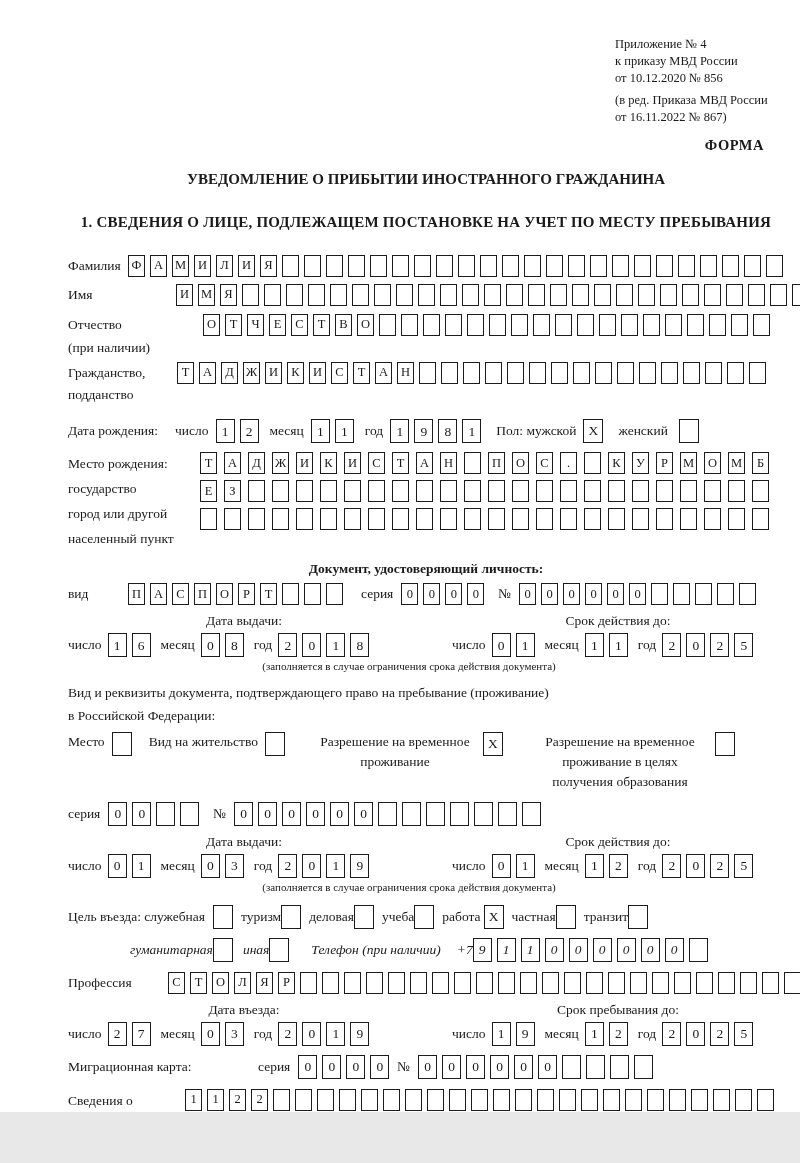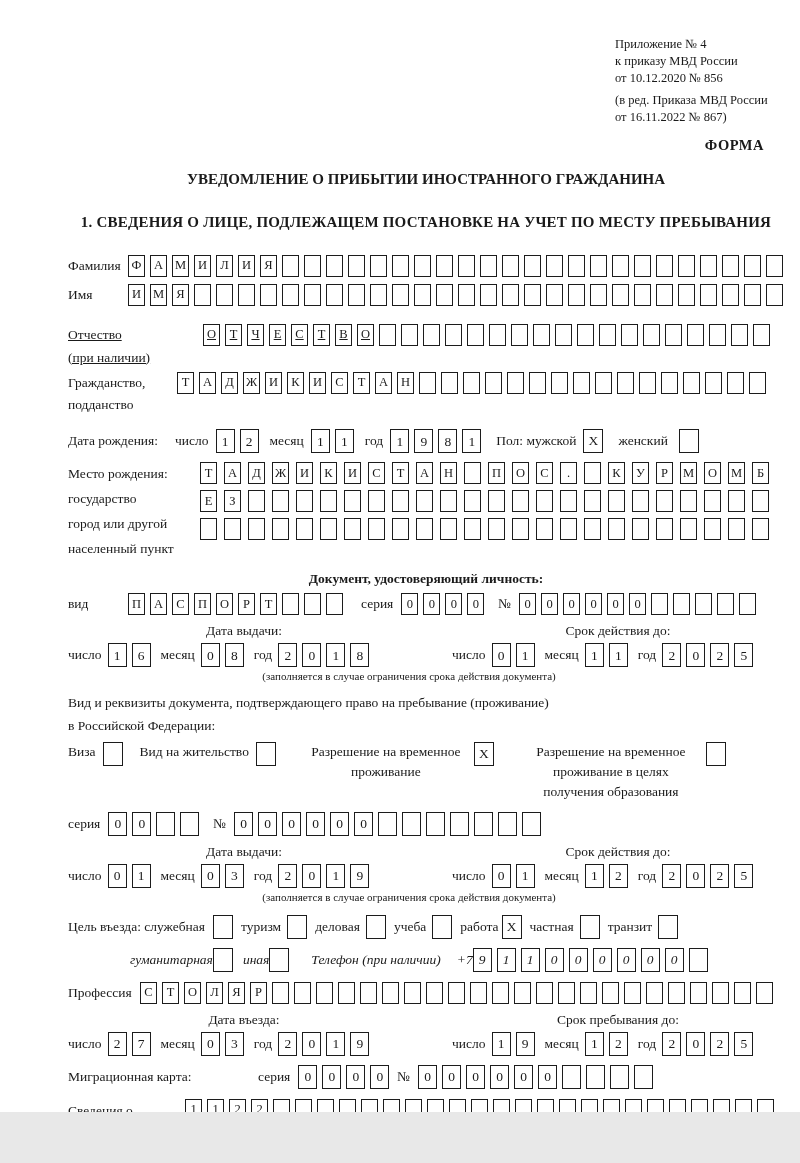--- a/index.html
+++ b/index.html
@@ -41,21 +41,21 @@
   .dates .col-r{flex:1;padding-left:32px;}
   .dates .hd{font-size:13.5px;text-align:center;margin-bottom:4px;}
   .dategrp{display:flex;align-items:center;gap:6px;font-size:13.5px;}
   .dategrp .w{margin-left:4px;}
   .note{font-size:11px;text-align:center;margin-top:3px;padding-right:34px;}
   .intro{font-size:13.5px;line-height:1.65;margin-top:10px;}
   .options{margin-top:5px;display:flex;align-items:flex-start;gap:17px;}
   .opt{display:flex;align-items:flex-start;gap:7px;}
   .opt .olbl{font-size:13.5px;line-height:1.5;}
   .opt .olbl.c{text-align:center;margin-left:12px;}
-  .pair{display:flex;align-items:center;gap:6px;}
+  .pair{display:flex;align-items:center;}
   .purposes{margin-top:12px;gap:8px;font-size:13.5px;}
 </style>
 </head>
 <body>
 
 <div class="page">
 
   <div class="annex">
     <div>Приложение № 4</div>
     <div>к приказу МВД России</div>
@@ -103,21 +103,21 @@
         <span class="cell"></span>
         <span class="cell"></span>
         <span class="cell"></span>
         <span class="cell"></span>
         <span class="cell"></span>
         <span class="cell"></span>
         <span class="cell"></span>
       </div>
   </div>
 
-  <div class="row" style="margin-top:7px;">
+  <div class="row" style="margin-top:7px;gap:48px;">
     <div class="lbl" style="width:60px;">Имя</div>
     <div class="cells">
         <span class="cell">И</span>
         <span class="cell">М</span>
         <span class="cell">Я</span>
         <span class="cell"></span>
         <span class="cell"></span>
         <span class="cell"></span>
         <span class="cell"></span>
         <span class="cell"></span>
@@ -139,21 +139,21 @@
         <span class="cell"></span>
         <span class="cell"></span>
         <span class="cell"></span>
         <span class="cell"></span>
         <span class="cell"></span>
         <span class="cell"></span>
         <span class="cell"></span>
       </div>
   </div>
 
-  <div class="row top" style="margin-top:18px;text-decoration:underline;">
+  <div class="row top" style="margin-top:8px;">
     <div class="lbl two" style="width:135px;">
       <div>Отчество</div>
       <div>(при наличии)</div>
     </div>
     <div class="cells">
         <span class="cell">О</span>
         <span class="cell">Т</span>
         <span class="cell">Ч</span>
         <span class="cell">Е</span>
         <span class="cell">С</span>
@@ -418,21 +418,21 @@
   </div>
   <div class="note">(заполняется в случае ограничения срока действия документа)</div>
 
   <div class="intro">
     <div>Вид и реквизиты документа, подтверждающего право на пребывание (проживание)</div>
     <div>в Российской Федерации:</div>
   </div>
 
   <div class="options">
     <div class="opt">
-      <span class="olbl">Виза</span>
+      <span class="olbl">Место</span>
       <span class="checkbox"></span>
     </div>
     <div class="opt">
       <span class="olbl">Вид на жительство</span>
       <span class="checkbox"></span>
     </div>
     <div class="opt">
       <span class="olbl c" style="width:162px;">Разрешение на временное проживание</span>
       <span class="checkbox">X</span>
     </div>
@@ -559,21 +559,21 @@
         <span class="cell lg">0</span>
         <span class="cell lg">0</span>
         <span class="cell lg">0</span>
         <span class="cell lg">0</span>
         <span class="cell lg">0</span>
         <span class="cell lg">0</span>
         <span class="cell lg"></span>
       </span>
   </div>
 
-  <div class="row" style="margin-top:10px;">
+  <div class="row" style="margin-top:10px;gap:28px;">
     <div class="lbl" style="width:72px;">Профессия</div>
     <div class="cells">
         <span class="cell">С</span>
         <span class="cell">Т</span>
         <span class="cell">О</span>
         <span class="cell">Л</span>
         <span class="cell">Я</span>
         <span class="cell">Р</span>
         <span class="cell"></span>
         <span class="cell"></span>

